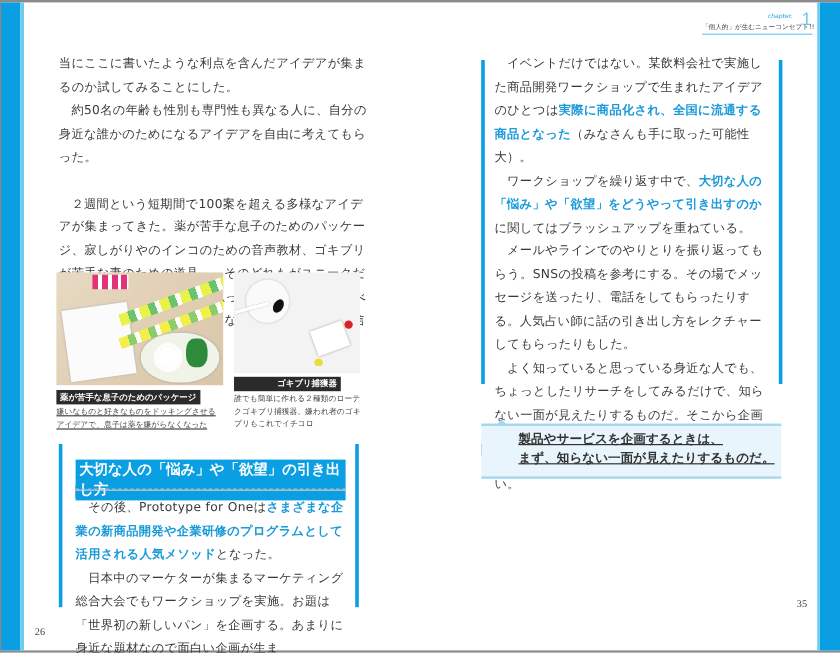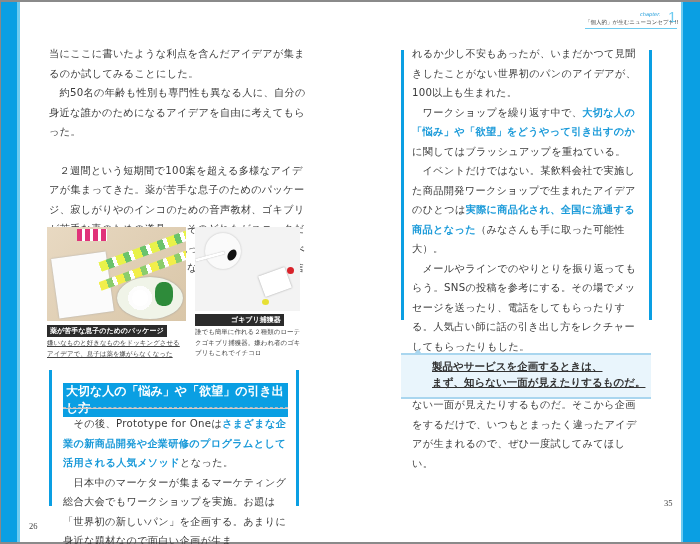--- a/index.html
+++ b/index.html
@@ -84,23 +84,22 @@
     <p>　日本中のマーケターが集まるマーケティング総合大会でもワークショップを実施。お題は「世界初の新しいパン」を企画する。あまりに身近な題材なので面白い企画が生ま</p>
   </div>
 
   <div class="pagenum" style="left:29px;top:521px;">26</div>
 </div>
 
 <div>
   <div class="box-bar" style="left:401px;top:50px;height:270px;"></div>
   <div class="box-bar" style="left:649px;top:50px;height:270px;"></div>
   <div class="para" style="left:412px;top:44px;width:232px;">
-    <p>れるか少し不安もあったが、いまだかつて見聞きしたことがない世界初のパンのアイデアが、100以上も生まれた。</p>
+    <p><span>　イベントだけではない。某飲料会社で実施した商品開発ワークショップで生まれたアイデアのひとつは</span><span class="hl">実際に商品化され、全国に流通する商品となった</span><span>（みなさんも手に取った可能性大）。</span></p>
     <p><span>　ワークショップを繰り返す中で、</span><span class="hl">大切な人の「悩み」や「欲望」をどうやって引き出すのか</span><span>に関してはブラッシュアップを重ねている。</span></p>
-    <p><span>　イベントだけではない。某飲料会社で実施した商品開発ワークショップで生まれたアイデアのひとつは</span><span class="hl">実際に商品化され、全国に流通する商品となった</span><span>（みなさんも手に取った可能性大）。</span></p>
     <p>　メールやラインでのやりとりを振り返ってもらう。SNSの投稿を参考にする。その場でメッセージを送ったり、電話をしてもらったりする。人気占い師に話の引き出し方をレクチャーしてもらったりもした。</p>
     <p>　よく知っていると思っている身近な人でも、ちょっとしたリサーチをしてみるだけで、知らない一面が見えたりするものだ。そこから企画をするだけで、いつもとまったく違ったアイデアが生まれるので、ぜひ一度試してみてほしい。</p>
   </div>
 
   <div class="tag" style="left:401px;top:336px;">POINT</div>
   <div class="point-box" style="left:401px;top:353px;width:250px;height:42px;"></div>
   <div style="position:absolute;left:414px;top:349px;width:0;height:0;border-left:4px solid transparent;border-right:4px solid transparent;border-bottom:5px solid #a9d6ef;"></div>
   <div class="point-text" style="left:432px;top:358px;width:215px;text-decoration:underline;">
     <div>製品やサービスを企画するときは、</div>
     <div>まず、知らない一面が見えたりするものだ。</div>

